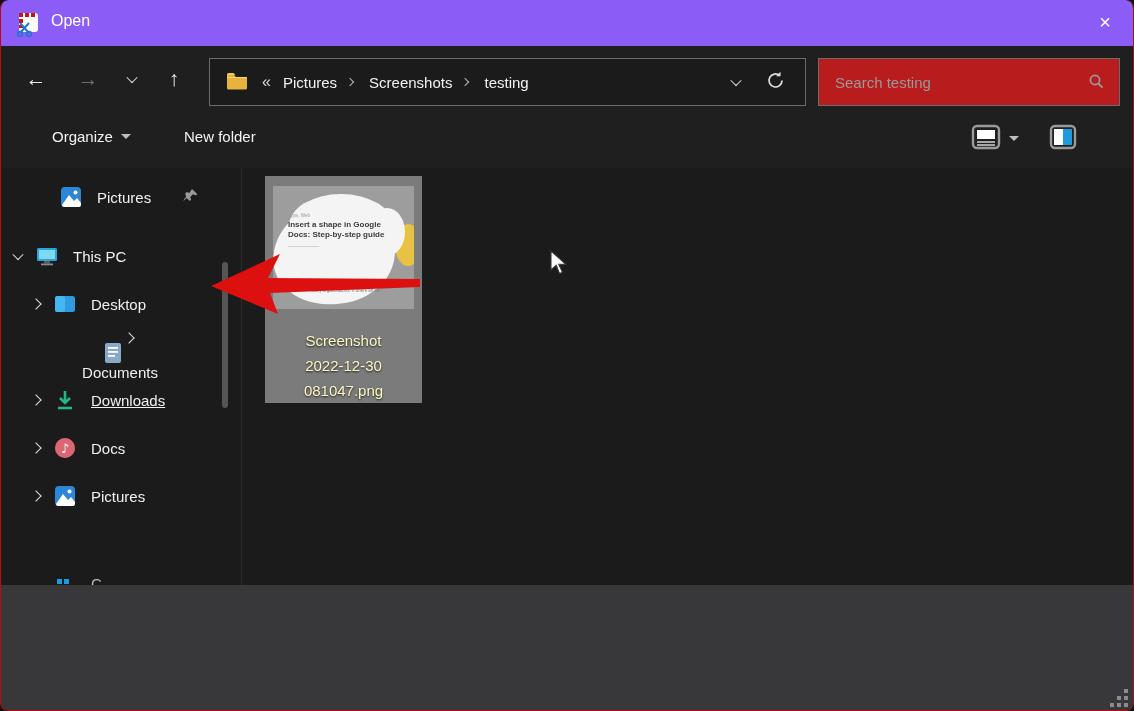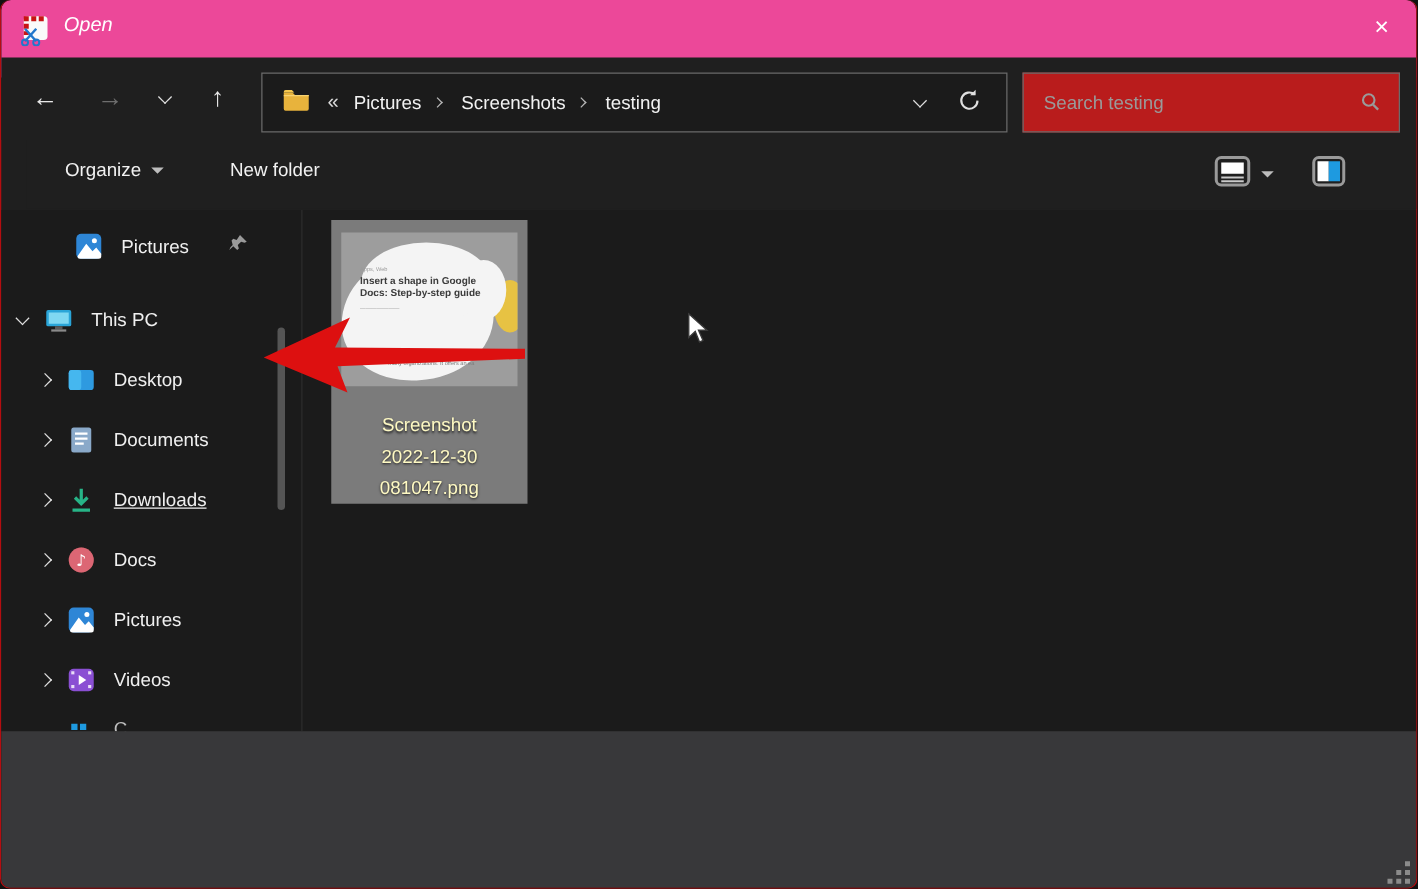--- a/index.html
+++ b/index.html
@@ -5,21 +5,21 @@
   * { margin:0; padding:0; box-sizing:border-box; }
   html,body { background:#111; width:1134px; height:711px; overflow:hidden; }
   body { font-family:"Liberation Sans","DejaVu Sans",sans-serif; color:#f0f0f0; font-size:15px; }
 
   .window { position:absolute; left:0; top:0; width:1134px; height:711px;
             background:#1f1f1f; border:1px solid #b50d10; border-top:none;
             border-radius:8px; overflow:hidden; }
 
   
   .titlebar { position:absolute; left:0; top:0; width:100%; height:62px;
-              background:#ec4899; border-radius:8px 8px 0 0;font-style:italic; }
+              background:#8b5cf6; border-radius:8px 8px 0 0; }
   .app-icon { position:absolute; left:13px; top:9px; width:28px; height:28px; }
   .win-title { position:absolute; left:50px; top:12px; font-size:16px; color:#fff; }
   .close-btn { position:absolute; right:0; top:0; width:56px; height:44px;
                display:flex; align-items:center; justify-content:center;
                font-size:20px; color:#fff; cursor:default; }
 
   
   .navbar { position:absolute; left:0; top:46px; width:100%; height:66px; background:#1f1f1f; }
   .nav-btn { position:absolute; top:14px; width:38px; height:38px; display:flex;
              align-items:center; justify-content:center; font-size:21px; color:#e8e8e8; }
@@ -265,21 +265,21 @@
         </span>
       <span class="icon">
         <svg width="22" height="22" viewBox="0 0 22 22">
             <rect x="1" y="3" width="20" height="16" rx="2.5" fill="#2e9ae0"></rect>
         <rect x="1" y="3" width="10" height="16" rx="2.5" fill="#45b7ef"></rect>
           </svg>
       </span>
       <span>Desktop</span>
     </div>
 
-    <div class="side-row" style="top:166px;">
+    <div class="side-row" style="top:166px;flex-direction:column;">
       <span class="twisty" style="margin-left:18px;">
           <span class="chev right"></span>
         </span>
       <span class="icon">
         <svg width="20" height="22" viewBox="0 0 20 22">
             <rect x="2" y="1" width="16" height="20" rx="2" fill="#8aa9c9"></rect>
         <rect x="5" y="5" width="10" height="1.8" fill="#fff"></rect>
             <rect x="5" y="9" width="10" height="1.8" fill="#fff"></rect>
         <rect x="5" y="13" width="7" height="1.8" fill="#fff"></rect>
           </svg>
@@ -321,36 +321,20 @@
       <span class="icon">
         <svg width="22" height="22" viewBox="0 0 22 22">
             <rect x="1" y="1" width="20" height="20" rx="4" fill="#2e86d6"></rect>
         <circle cx="15.5" cy="6.5" r="2" fill="#fff"></circle>
             <path d="M2 19 L9 9 L14 15 L17 12 L21 17 v2 a2 2 0 0 1 -2 2 h-15 a2 2 0 0 1 -2 -2 z" fill="#fff"></path>
           </svg>
       </span>
       <span>Pictures</span>
     </div>
 
-    <div class="side-row" style="top:358px;">
-      <span class="twisty" style="margin-left:18px;">
-          <span class="chev right"></span>
-        </span>
-      <span class="icon">
-        <svg width="22" height="22" viewBox="0 0 22 22">
-            <rect x="1" y="2" width="20" height="18" rx="4" fill="#8a4fd3"></rect>
-        <rect x="3" y="4" width="2.5" height="2.5" fill="#fff" opacity="0.8"></rect>
-            <rect x="3" y="15" width="2.5" height="2.5" fill="#fff" opacity="0.8"></rect>
-        <rect x="16.5" y="4" width="2.5" height="2.5" fill="#fff" opacity="0.8"></rect>
-            <rect x="16.5" y="15" width="2.5" height="2.5" fill="#fff" opacity="0.8"></rect>
-        <path d="M9 7 l6 4 -6 4 z" fill="#fff"></path>
-          </svg>
-      </span>
-      <span>Videos</span>
-    </div>
 
     <div class="side-row" style="top:403px; height:14px; overflow:hidden;">
       <span class="twisty" style="margin-left:18px;"></span>
       <span class="icon" style="align-items:flex-end; height:14px;">
         <svg width="18" height="12" viewBox="0 0 18 12">
             <rect x="1" y="6" width="5" height="5" fill="#1e9ae0"></rect>
             <rect x="8" y="6" width="5" height="5" fill="#1e9ae0"></rect>
           </svg>
       </span>
       <span style="color:#bdbdbd; transform:translateY(5px);">C</span>

